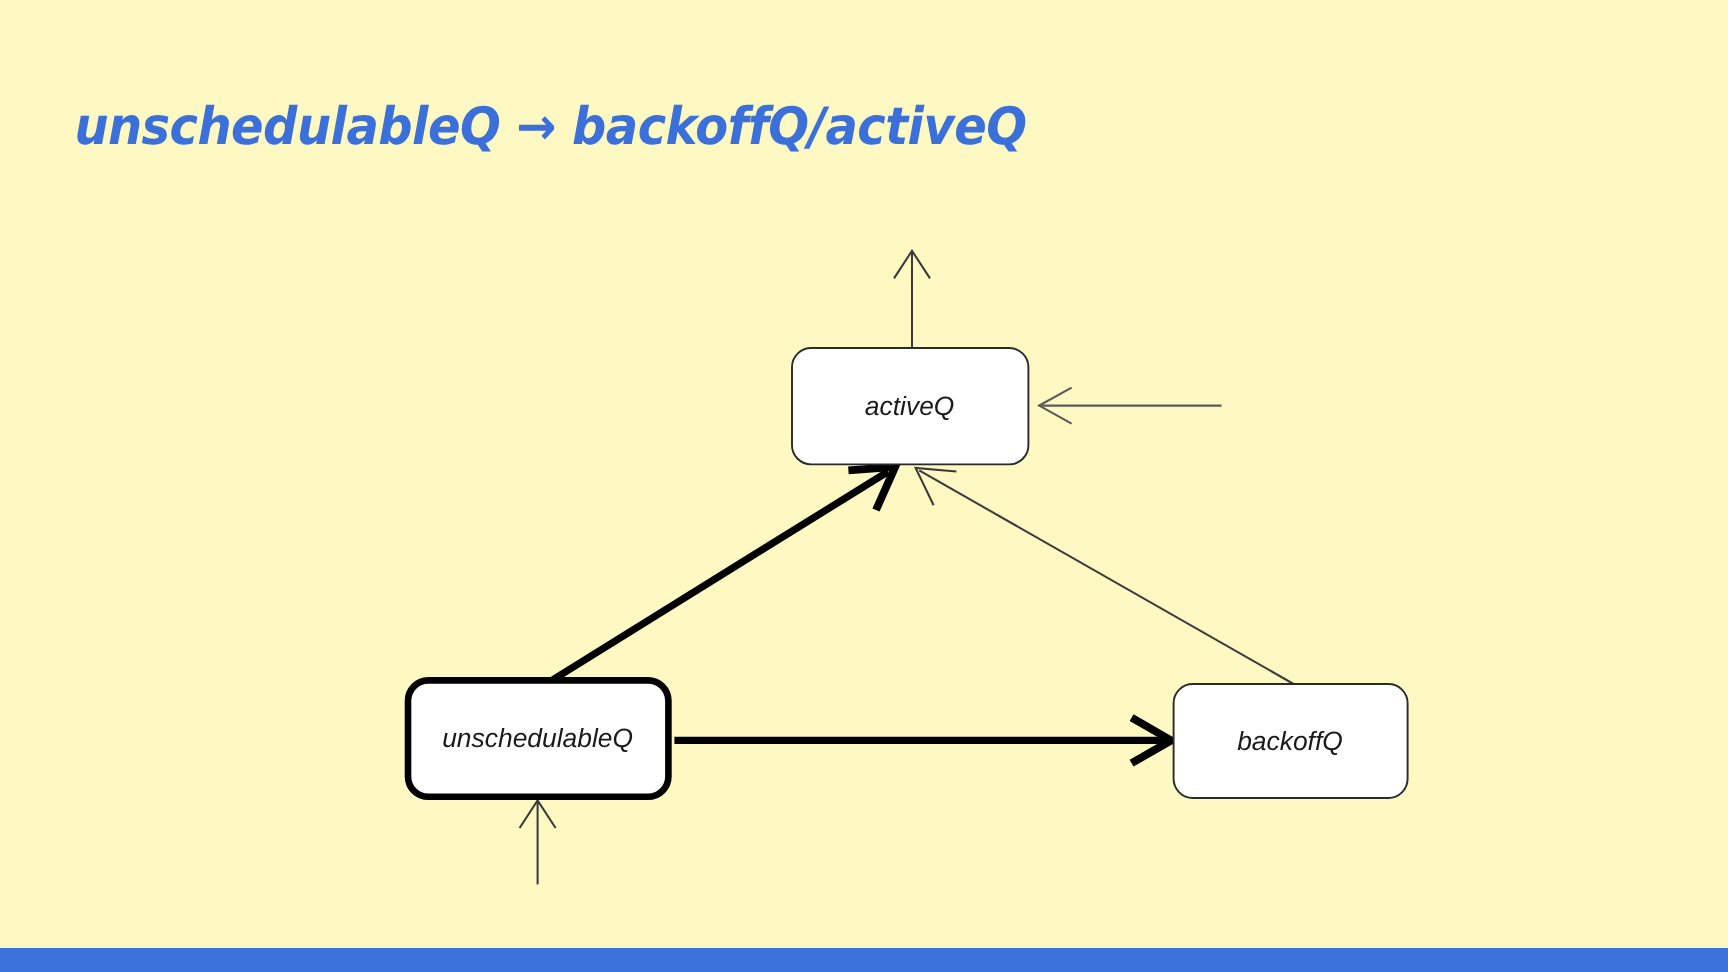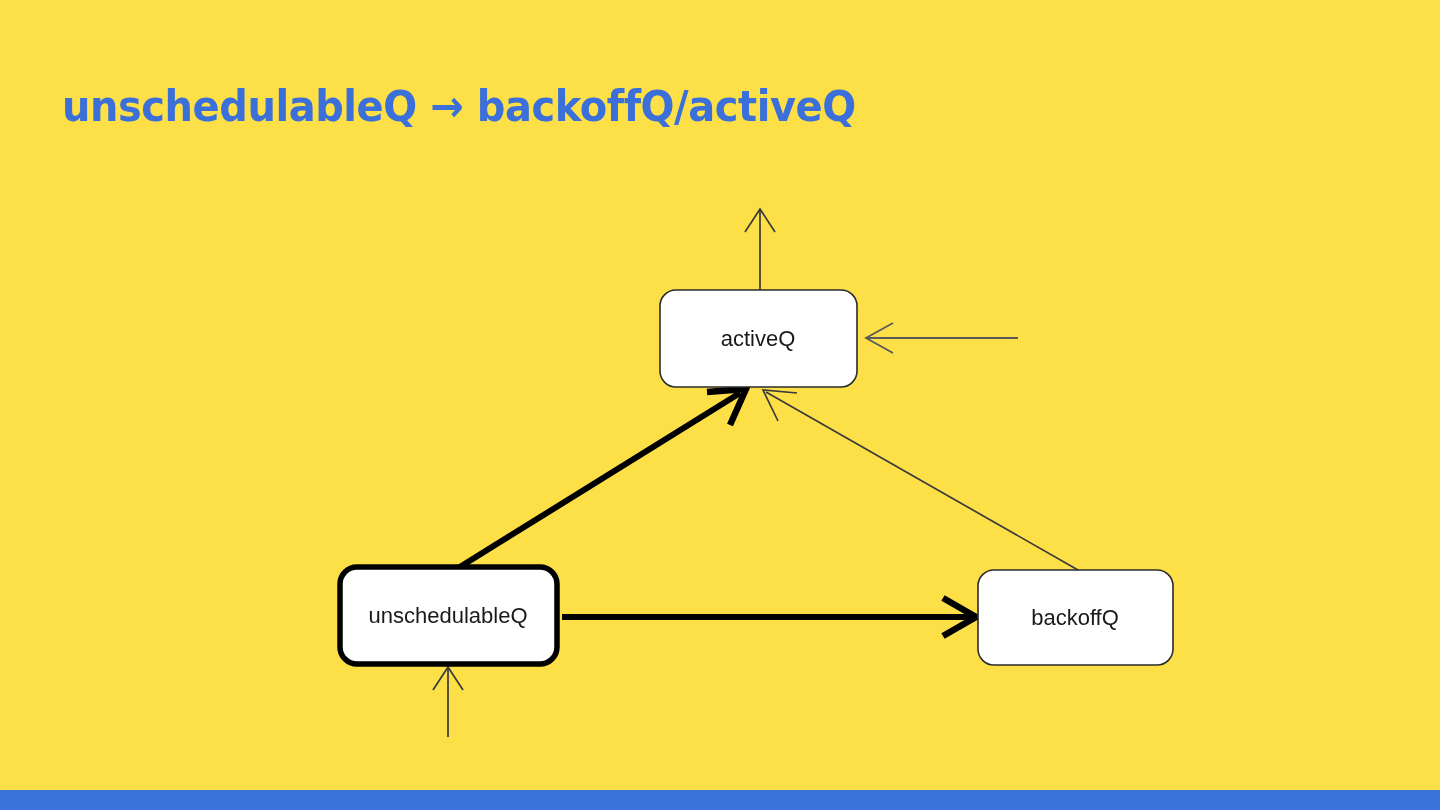--- a/index.html
+++ b/index.html
@@ -11,21 +11,22 @@
   body {
     width: 1440px;
     height: 810px;
     overflow: hidden;
     font-family: "Liberation Sans", sans-serif;
     position: relative;
   }
   .slide {
     position: absolute;
     inset: 0;
-    background: #fde047;
+    background: #fef9c3;
+    font-style: italic;
   }
   
   .slide-title {
     position: absolute;
     left: 62px;
     top: 83px;
     font-family: "DejaVu Sans", sans-serif;
     font-size: 43px;
     font-weight: 700;
     letter-spacing: -0.5px;

